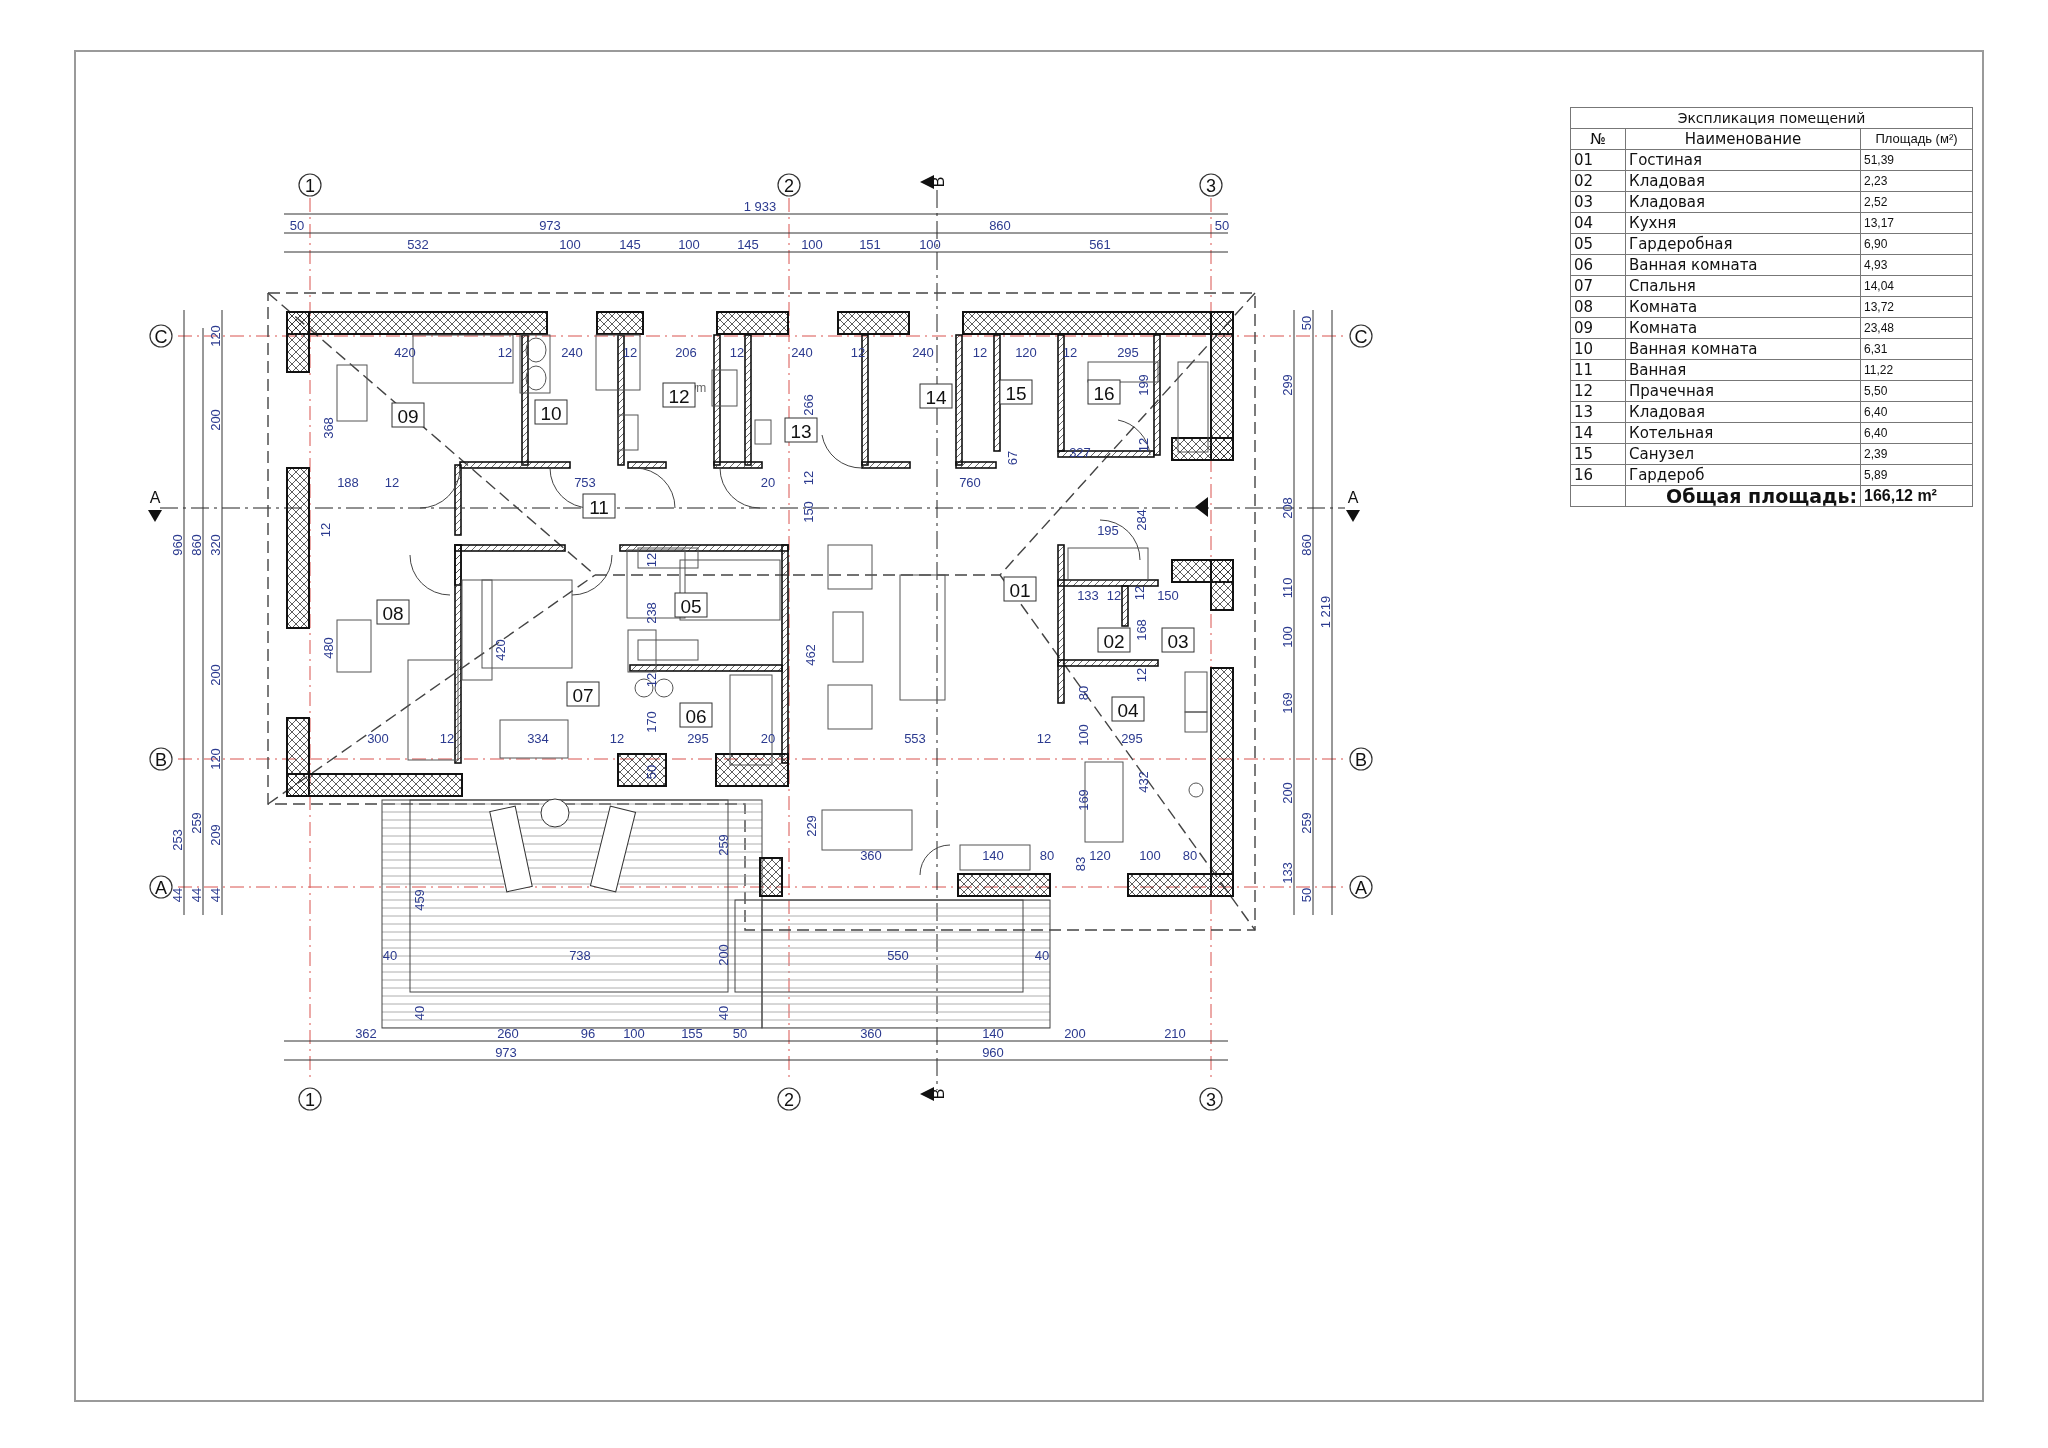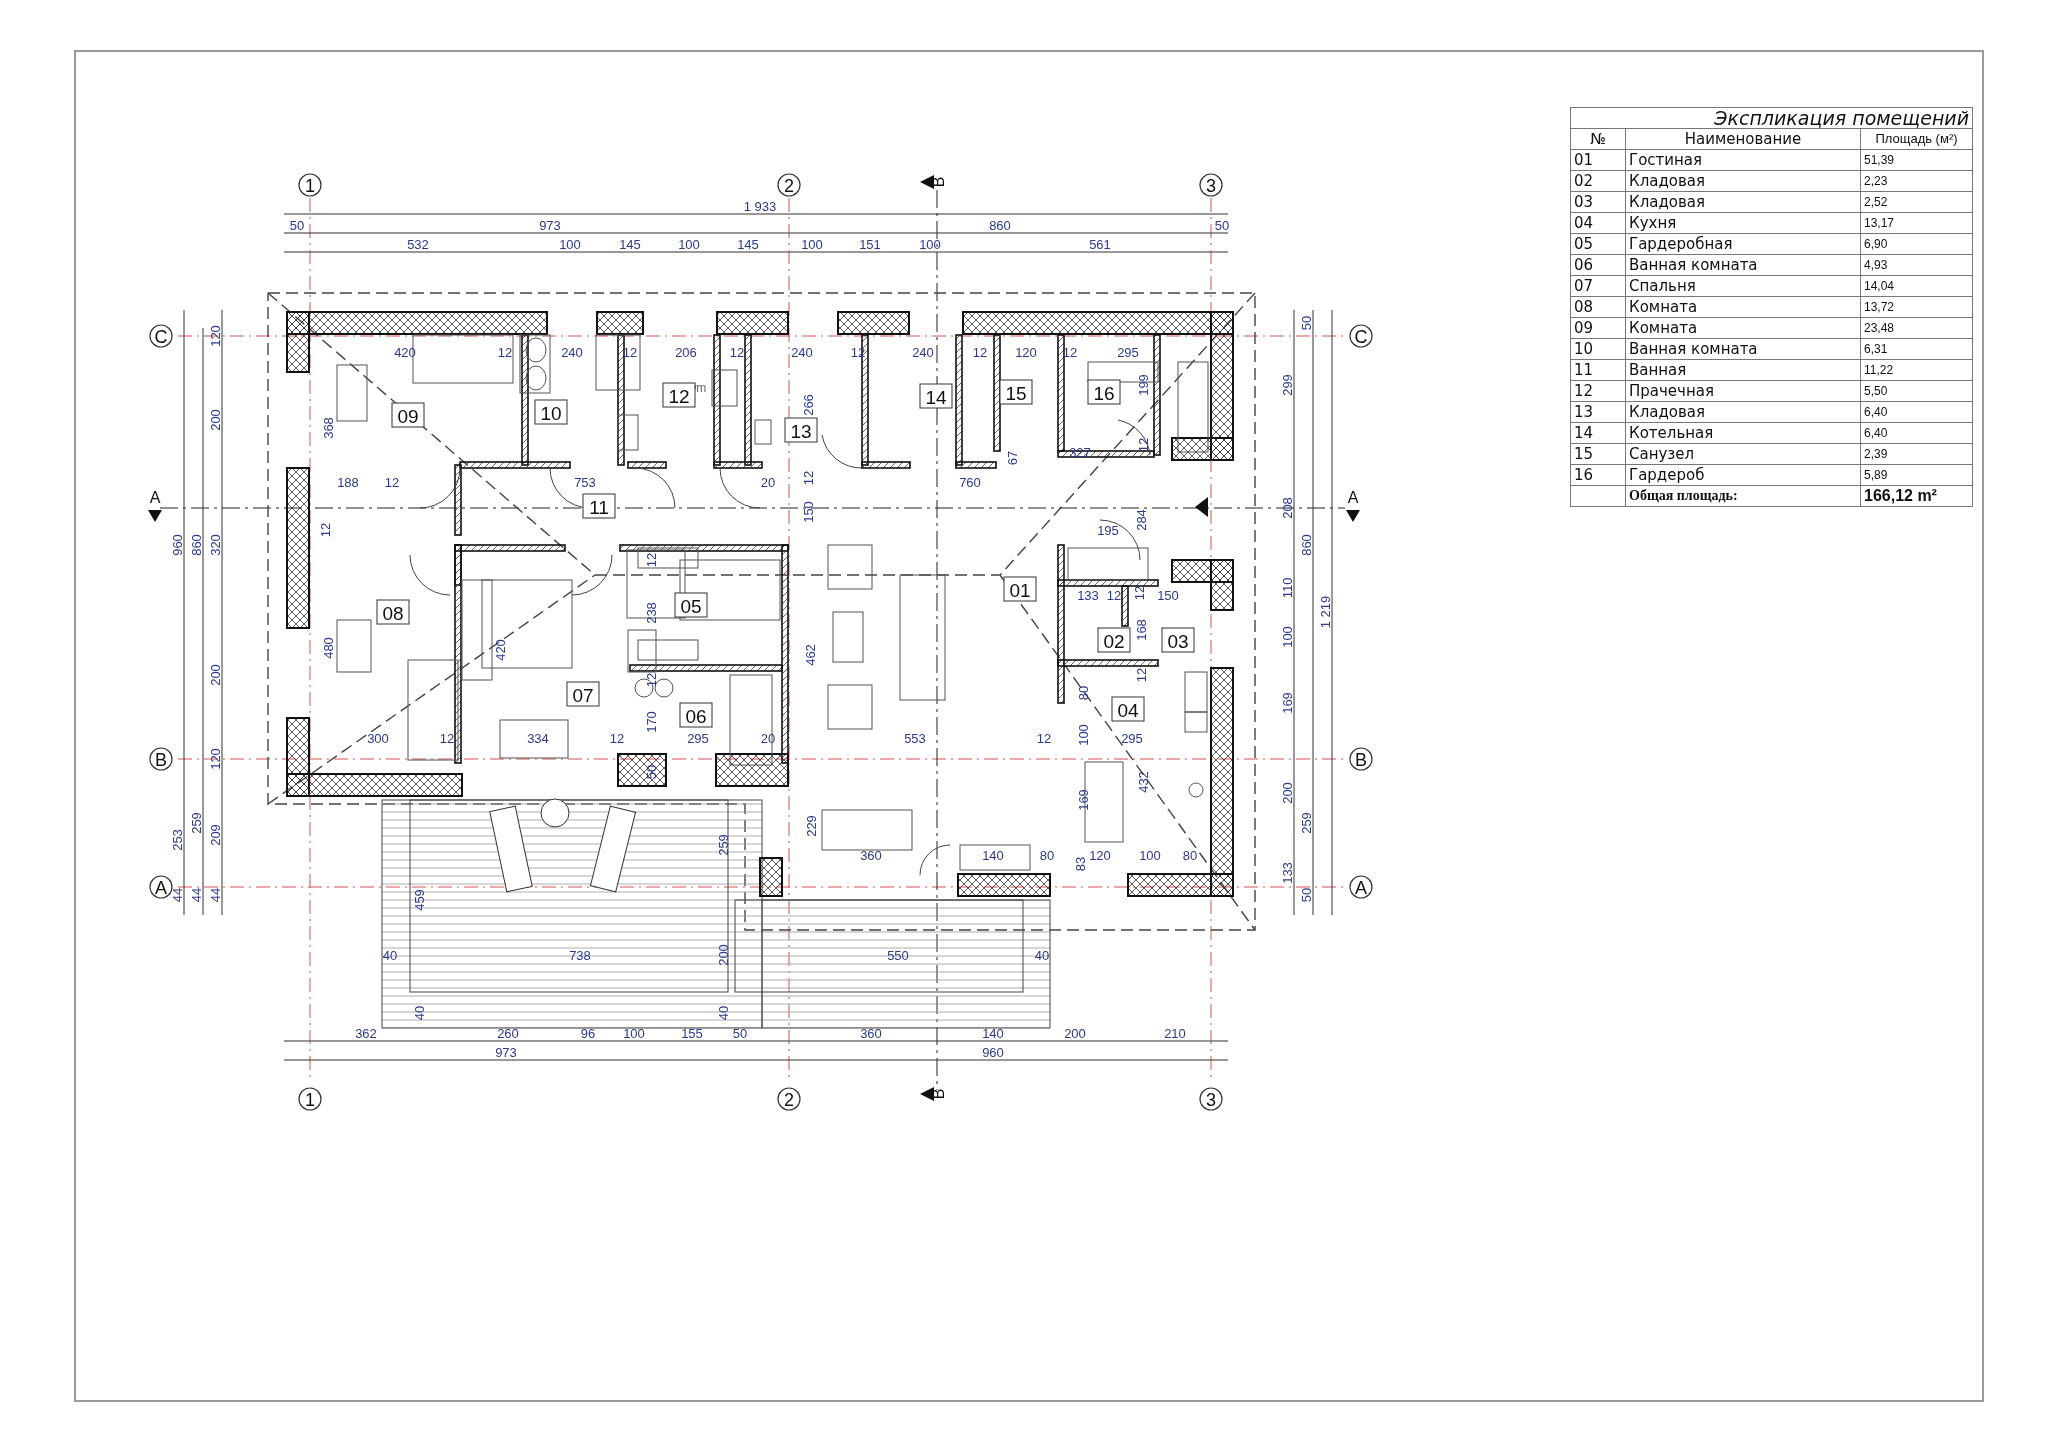--- a/index.html
+++ b/index.html
@@ -5,27 +5,27 @@
   html,body{margin:0;padding:0;background:#fff;}
   body{width:2048px;height:1448px;position:relative;overflow:hidden;font-family:"Liberation Sans",sans-serif;}
   .sheet{position:absolute;left:74px;top:50px;width:1910px;height:1352px;border:2px solid #9a9a9a;box-sizing:border-box;}
   svg.plan{position:absolute;left:0;top:0;}
   .dim{fill:#2b3a8f;font-family:"Liberation Sans",sans-serif;font-size:13px;}
   .axislbl{fill:#111;font-family:"Liberation Sans",sans-serif;font-size:18px;}
   .roomlbl{fill:#111;font-family:"Liberation Sans",sans-serif;font-size:19px;}
   .seclbl{fill:#111;font-family:"Liberation Sans",sans-serif;font-size:16px;}
   table.expl{position:absolute;left:1570px;top:107px;border-collapse:collapse;font-family:"DejaVu Sans",sans-serif;font-size:15px;color:#111;}
   table.expl td,table.expl th{border:1px solid #777;padding:0 3px;height:20px;line-height:20px;font-weight:normal;white-space:nowrap;}
-  table.expl .title{font-size:19px;text-align:right;font-style:italic;}
+  table.expl .title{font-size:14px;text-align:center;}
   table.expl .hdr{text-align:center;}
   table.expl .c1{width:48px;}
   table.expl .c2{width:228px;}
   table.expl .c3{width:105px;font-family:"Liberation Sans",sans-serif;font-size:12px;}
   table.expl .hdr3{font-size:13px;margin-top:32px;}
-  table.expl .total-label{font-weight:bold;font-size:14px;font-family:Liberation Serif, serif;}
+  table.expl .total-label{text-align:right;font-weight:bold;font-size:19px;}
   table.expl .total-val{font-weight:bold;font-family:"Liberation Sans",sans-serif;font-size:16px;}
 </style>
 </head>
 <body>
 
 <div class="sheet"></div>
 
 <svg class="plan" width="2048" height="1448" viewBox="0 0 2048 1448">
   <defs>
     <pattern id="cross" width="8" height="8" patternUnits="userSpaceOnUse">

